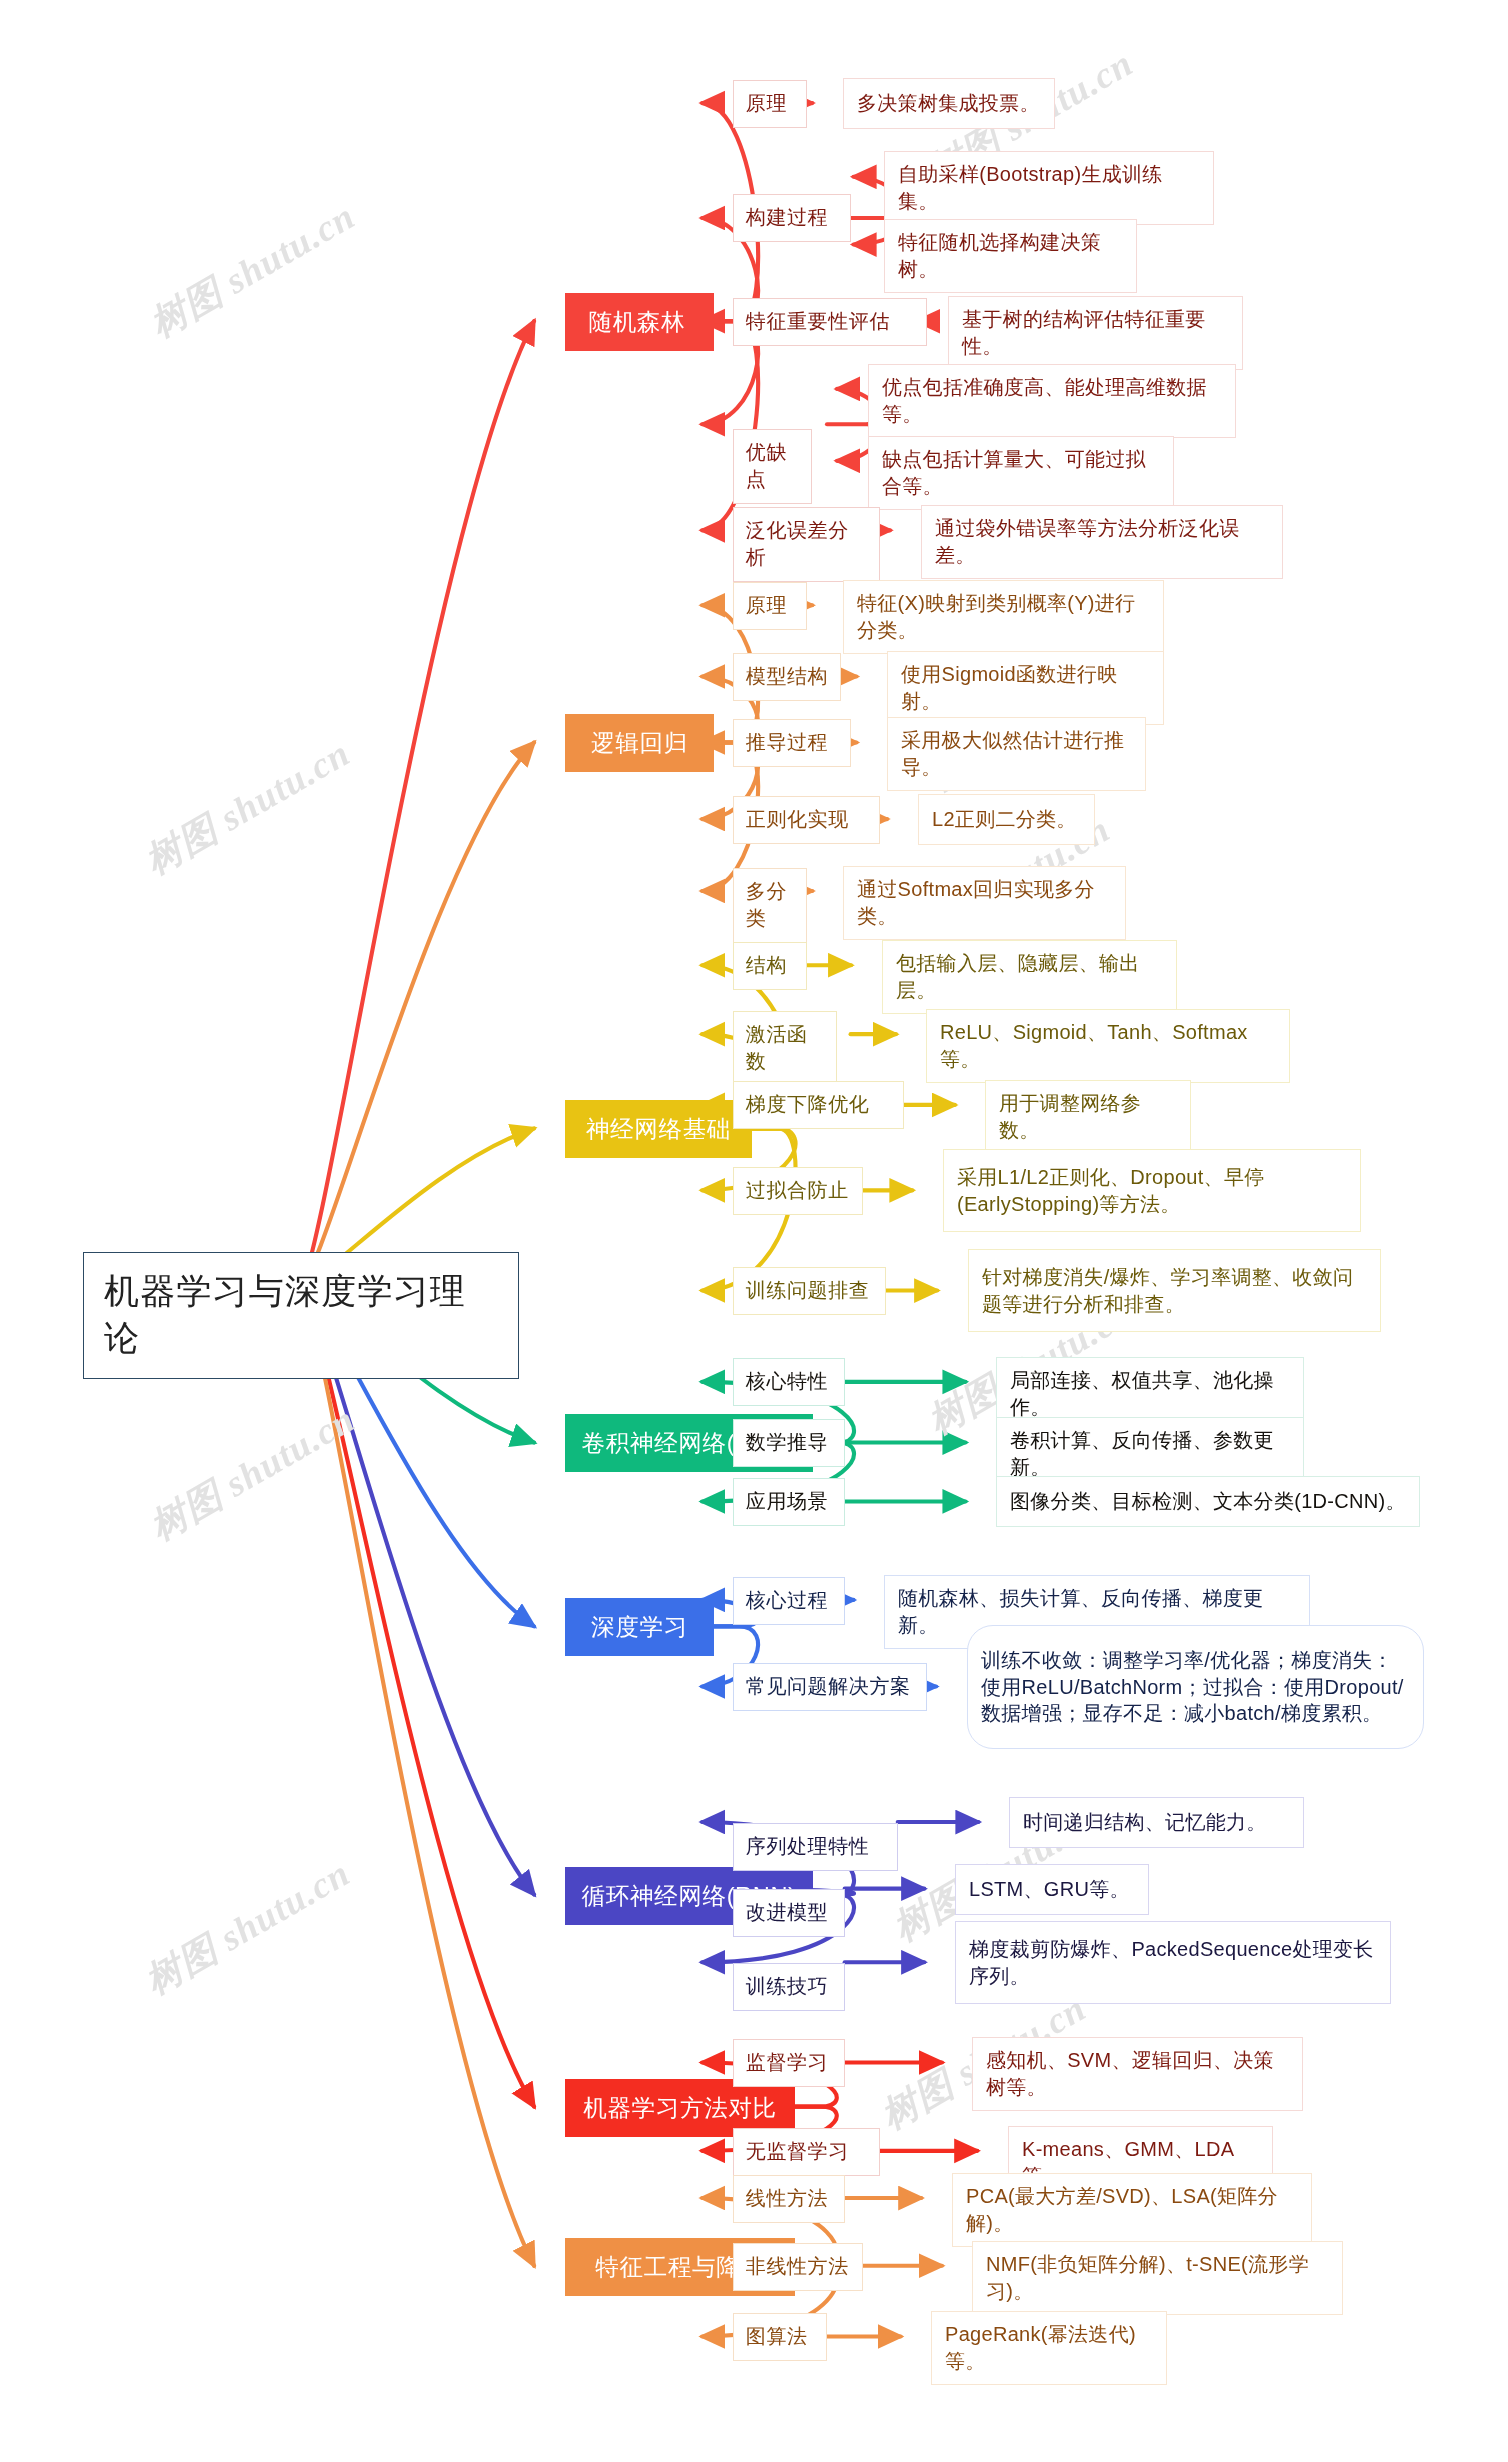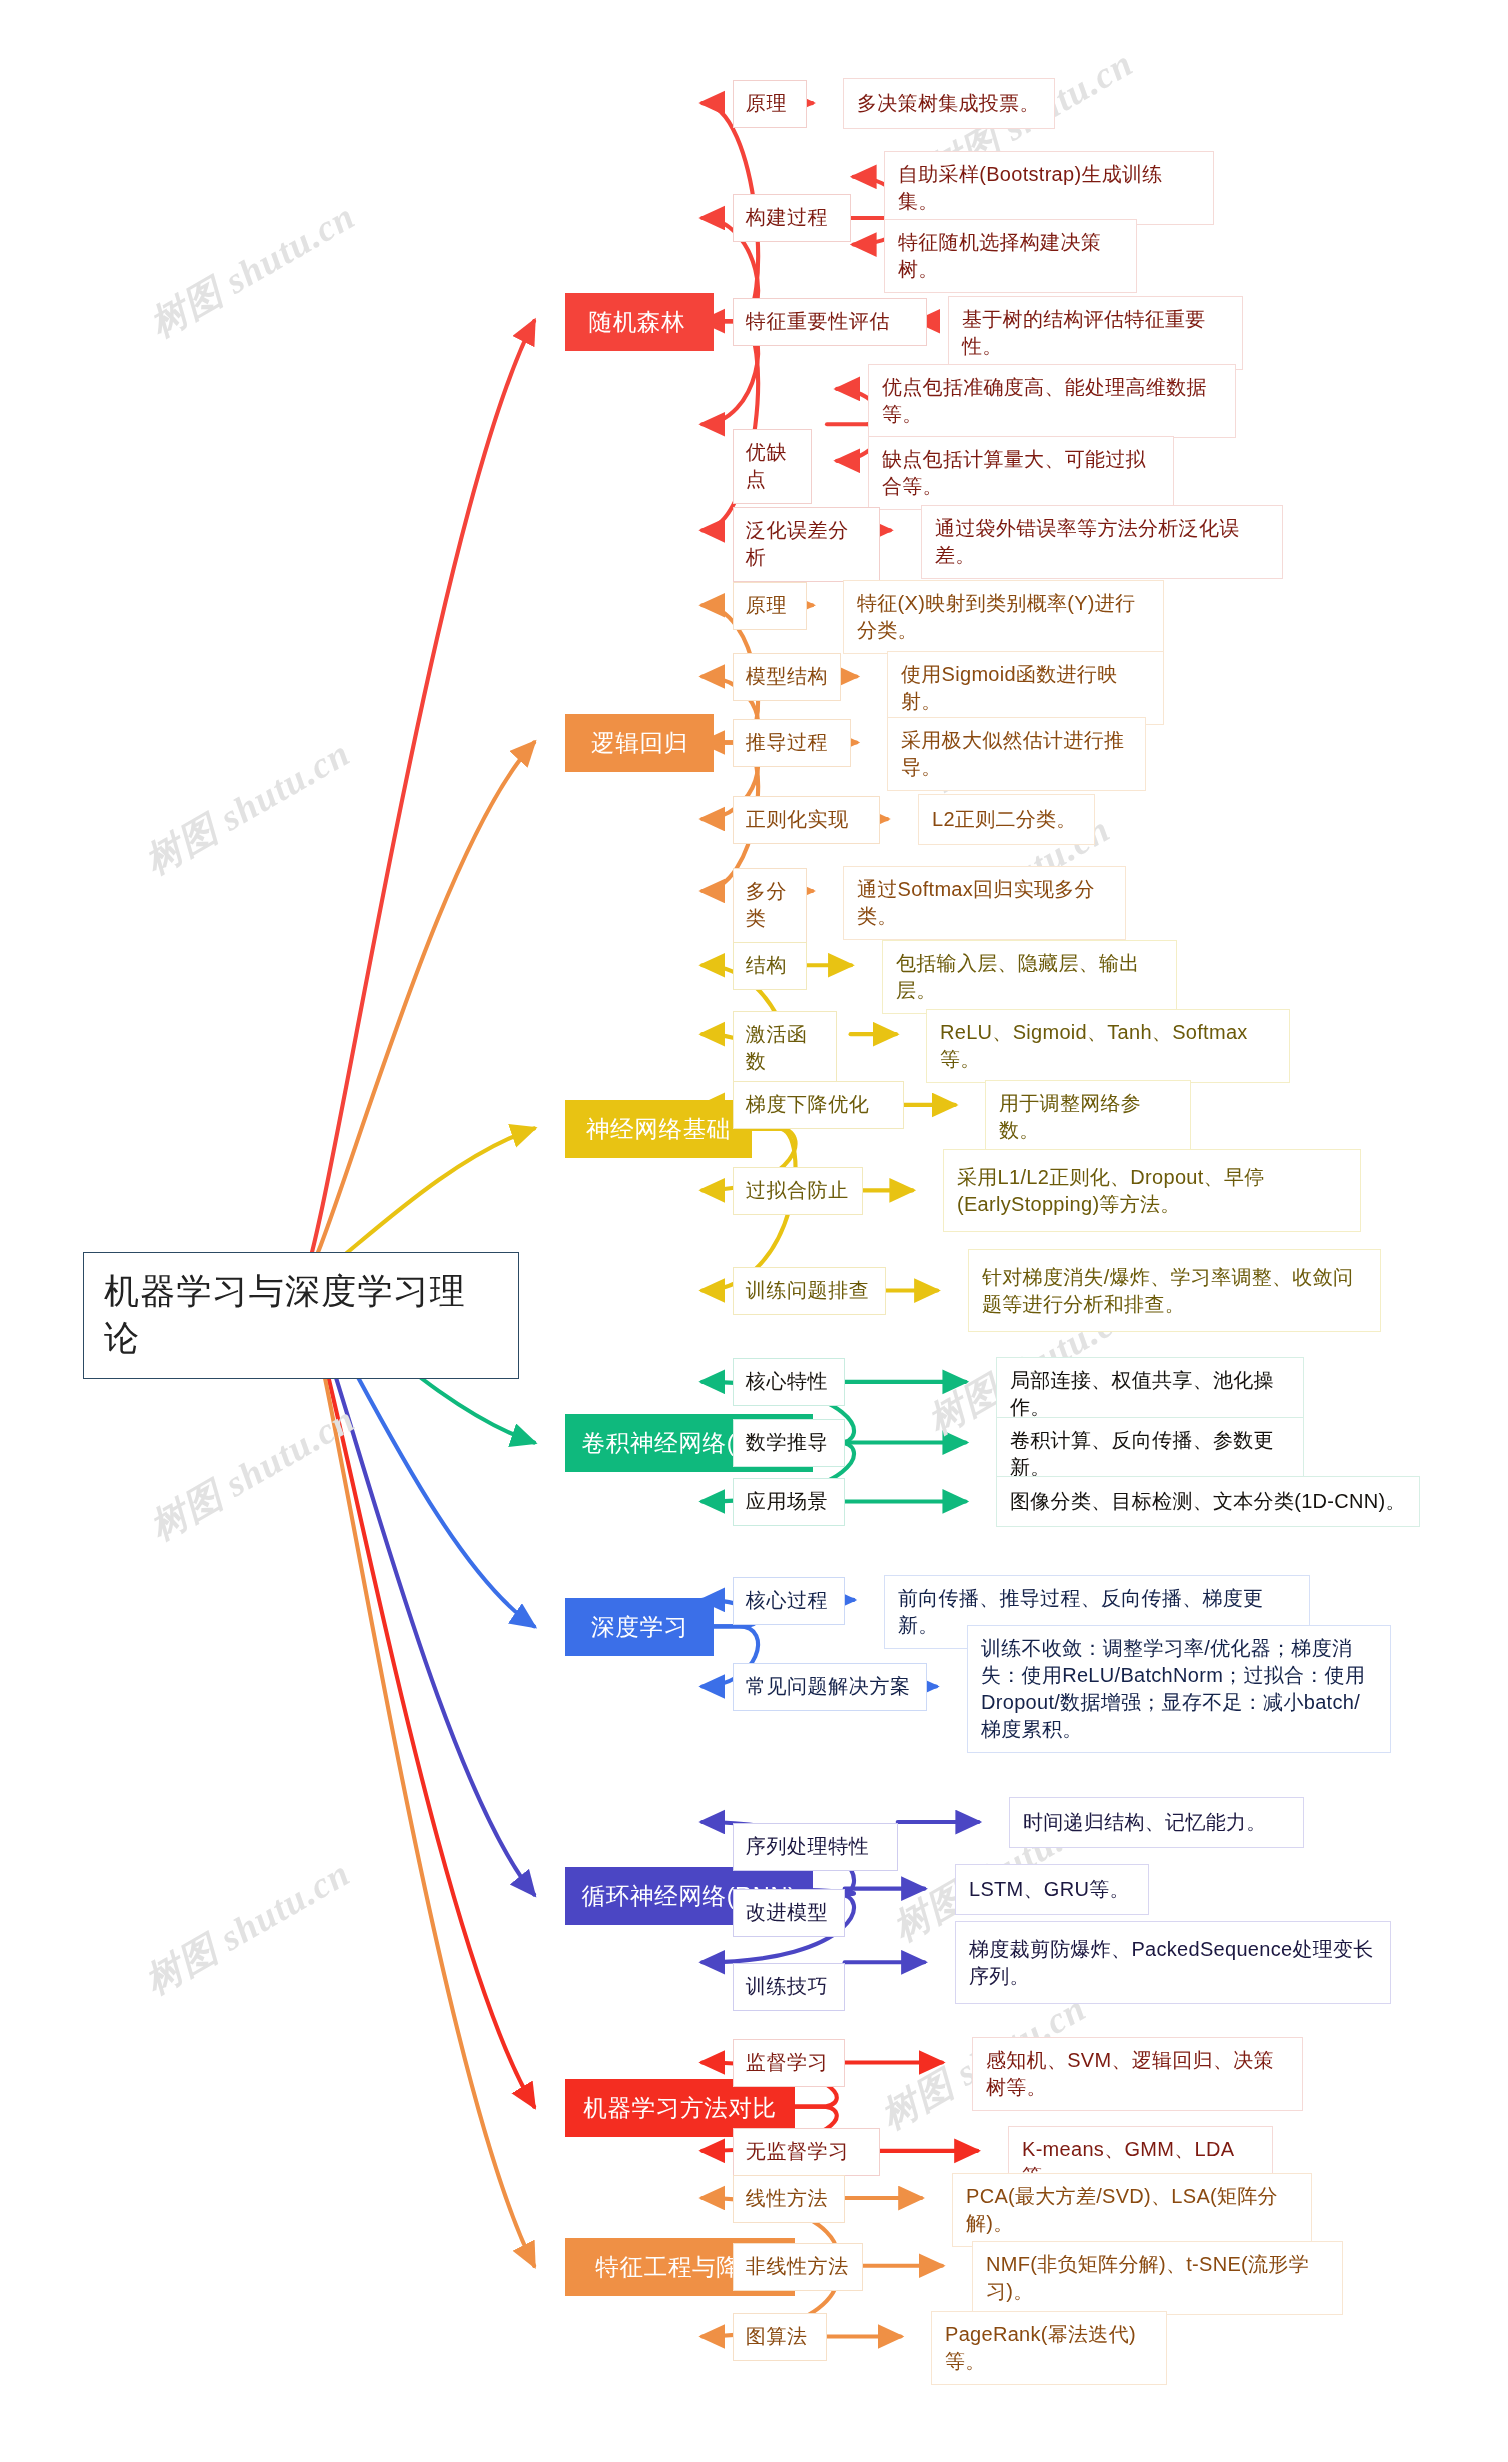--- a/index.html
+++ b/index.html
@@ -298,26 +298,26 @@
       <div class="node leaf l-green" style="left: 996px; top: 1476px; width: 424px; min-height: 51px;">
         <span class="txt">图像分类、目标检测、文本分类(1D-CNN)。</span>
       </div>
       <div class="node branch v-blue" style="left: 565px; top: 1598px; width: 149px; min-height: 57px; background: rgb(59, 111, 232);">
         <span class="txt">深度学习</span>
       </div>
       <div class="node topic t-blue" style="left: 733px; top: 1577px; width: 112px; min-height: 47px;">
         <span class="txt">核心过程</span>
       </div>
       <div class="node leaf l-blue" style="left: 884px; top: 1575px; width: 426px; min-height: 51px;">
-        <span class="txt">前向传播、推导过程、反向传播、梯度更新。</span>
+        <span class="txt">随机森林、损失计算、反向传播、梯度更新。</span>
       </div>
       <div class="node topic t-blue" style="left: 733px; top: 1663px; width: 194px; min-height: 47px;">
         <span class="txt">常见问题解决方案</span>
       </div>
-      <div class="node leaf l-blue" style="left: 967px; top: 1625px; width: 424px; min-height: 124px;">
+      <div class="node leaf l-blue" style="left: 967px; top: 1625px; width: 457px; min-height: 124px; border-radius: 26px;">
         <span class="txt">训练不收敛：调整学习率/优化器；梯度消失：使用ReLU/BatchNorm；过拟合：使用Dropout/数据增强；显存不足：减小batch/梯度累积。</span>
       </div>
       <div class="node branch v-purple" style="left: 565px; top: 1867px; width: 248px; min-height: 57px; background: rgb(75, 70, 196);">
         <span class="txt">循环神经网络(RNN)</span>
       </div>
       <div class="node topic t-purple" style="left: 733px; top: 1799px; width: 165px; min-height: 47px;">
         <span class="txt">序列处理特性</span>
       </div>
       <div class="node leaf l-purple" style="left: 1009px; top: 1797px; width: 295px; min-height: 51px;">
         <span class="txt">时间递归结构、记忆能力。</span>

